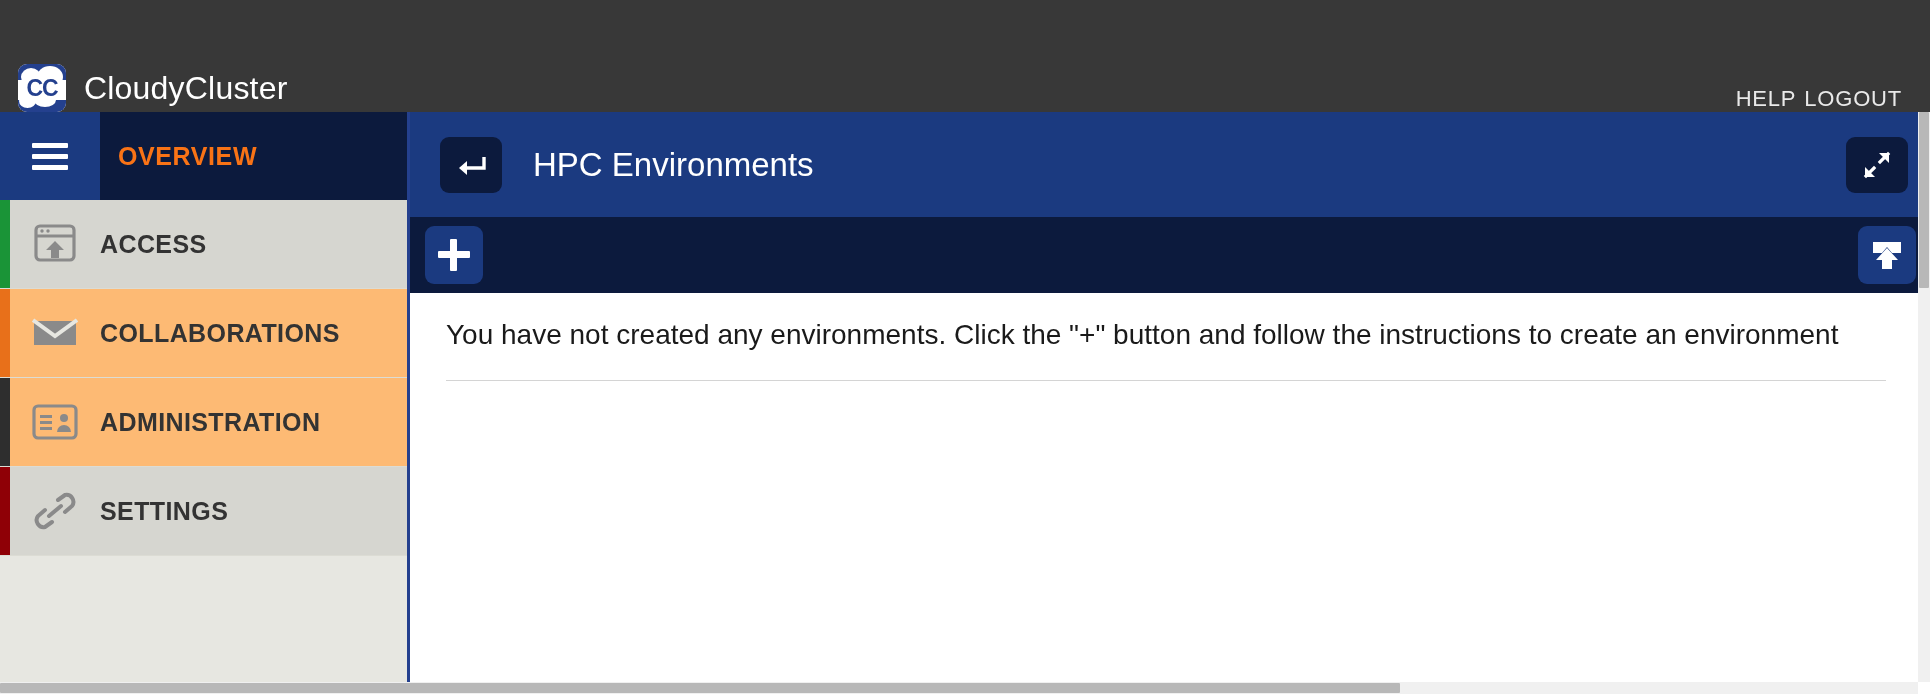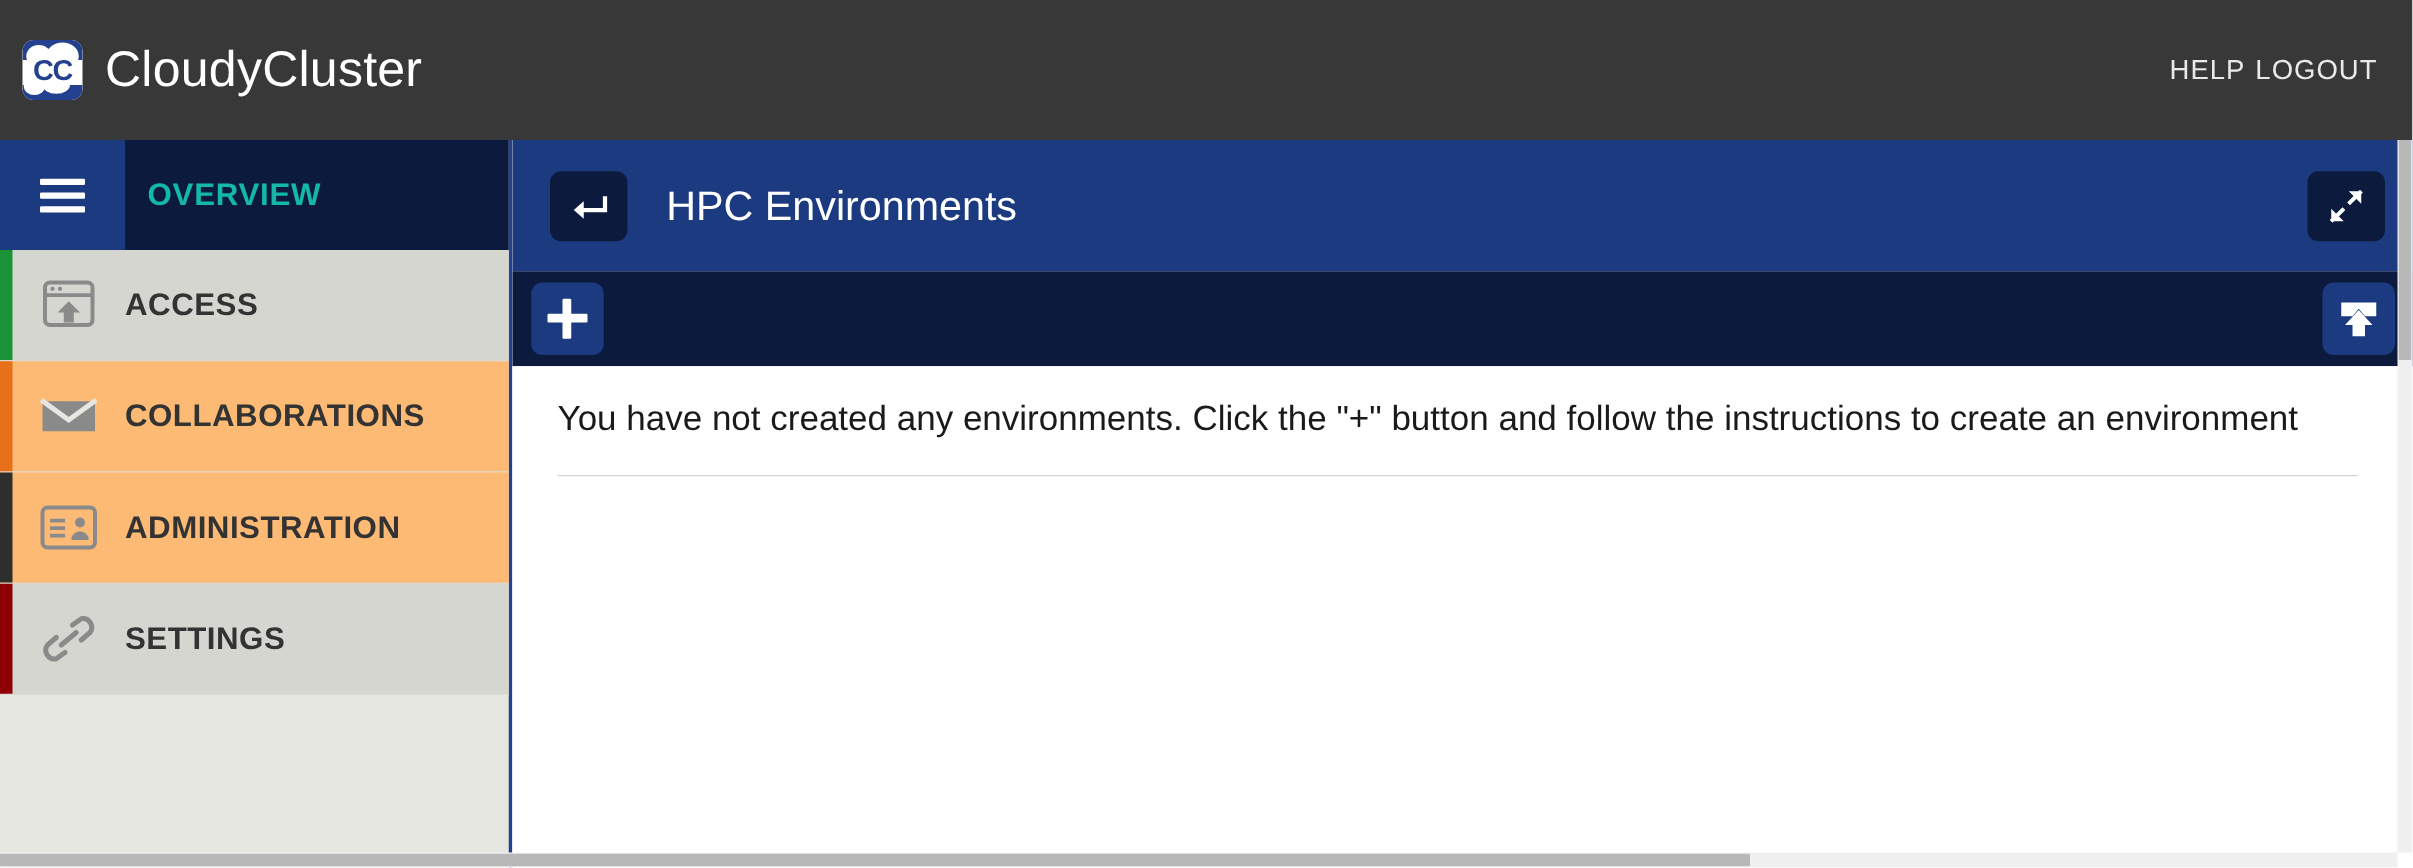--- a/index.html
+++ b/index.html
@@ -7,21 +7,21 @@
     width: 1930px; height: 694px;
     font-family: "Liberation Sans", sans-serif;
     background: #ffffff;
     overflow: hidden;
   }
   .app { width: 1930px; height: 694px; display: flex; flex-direction: column; position: relative; }
 
   
   .topbar {
     height: 112px; background: #383838;
-    display: flex; align-items: center; flex: 0 0 112px;
+    display: flex; align-items: flex-end; flex: 0 0 112px;
     padding: 0 28px 0 18px;
   }
   .brand { display: flex; align-items: center; gap: 18px; }
   .logo {
     width: 48px; height: 48px; border-radius: 9px;
     background: #ffffff; position: relative; overflow: hidden;
     flex: 0 0 48px;
   }
   .logo .cloud-top {
     position: absolute; left: 0; right: 0; top: 0; height: 16px; background: #24408e;
@@ -37,21 +37,21 @@
   .logo .cloud-bot:before, .logo .cloud-bot:after {
     content:""; position: absolute; background: #ffffff; border-radius: 50%;
   }
   .logo .cloud-bot:before { width: 17px; height: 14px; left: 1px; bottom: 4px; }
   .logo .cloud-bot:after  { width: 22px; height: 14px; left: 16px; bottom: 5px; }
   .logo .cc {
     position: absolute; inset: 0; display: flex; align-items: center; justify-content: center;
     font-size: 23px; font-weight: bold; color: #24408e; letter-spacing: -1px;
     z-index: 3; line-height: 1;
   }
-  .brand-name { color: #ffffff; font-size: 40px; font-weight: 400; letter-spacing: 0.2px; }
+  .brand-name { color: #ffffff; font-size: 32px; font-weight: 400; letter-spacing: 0.2px; }
 
   .topbar-spacer { flex: 1 1 auto; }
   .topnav { display: flex; align-items: center; gap: 8px; }
   .topnav a {
     color: #e9e9e9; font-size: 22px; letter-spacing: 0.8px;
     text-decoration: none; cursor: pointer;
   }
 
   
   .body { display: flex; flex: 1 1 auto; min-height: 0; }
@@ -65,21 +65,21 @@
     display: flex; align-items: center; justify-content: center; cursor: pointer;
   }
   .hamburger .bars { width: 36px; }
   .hamburger .bars span {
     display: block; height: 5px; background: #ffffff; border-radius: 1px; margin: 6px 0;
   }
   .overview {
     flex: 1 1 auto; background: #0c1a3d; display: flex; align-items: center;
     padding-left: 18px; cursor: pointer;
   }
-  .overview span { color: #14b8a6; font-size: 25px; font-weight: bold; letter-spacing: 0.6px; }
+  .overview span { color: #f97316; font-size: 25px; font-weight: bold; letter-spacing: 0.6px; }
 
   .side-item {
     height: 89px; display: flex; align-items: center; cursor: pointer;
     border-bottom: 1px solid #dcdcd4; position: relative;
   }
   .side-item .bar { width: 10px; flex: 0 0 10px; height: 100%; }
   .side-item .ico {
     width: 90px; flex: 0 0 90px; display: flex; align-items: center; justify-content: center;
   }
   .side-item .lbl { font-size: 25px; font-weight: bold; color: #333333; letter-spacing: 0.4px; }

